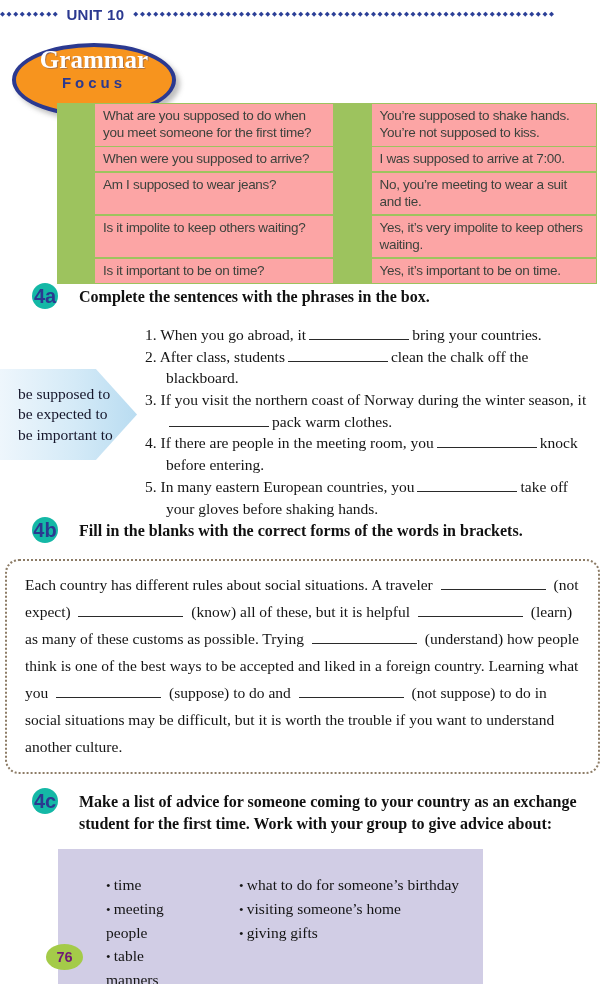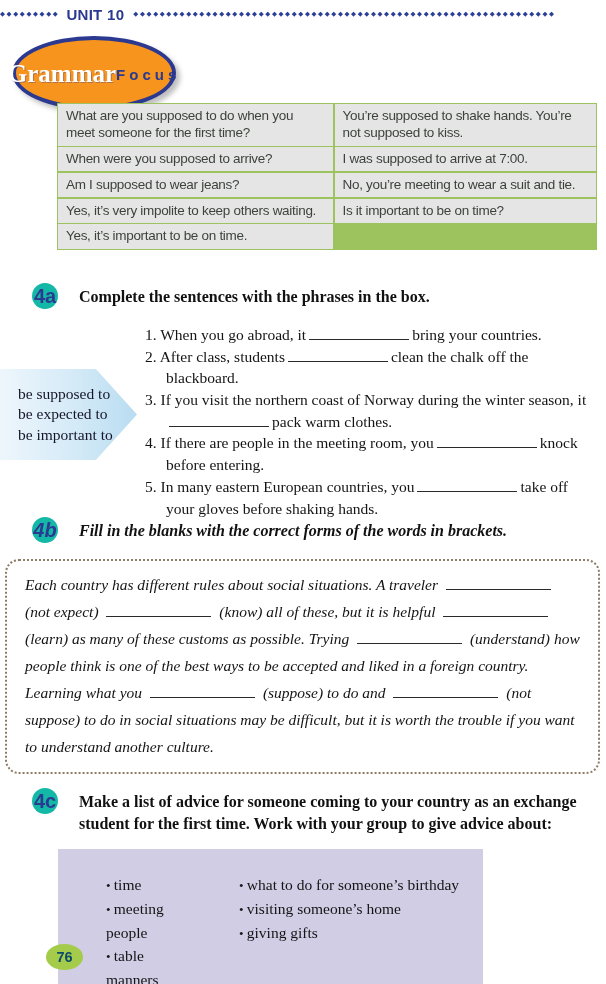--- a/index.html
+++ b/index.html
@@ -8,34 +8,34 @@
 
   
   .rule{position:absolute;top:4px;left:0;width:606px;height:20px;display:flex;align-items:center;
         white-space:nowrap;overflow:hidden;}
   .dots{font-family:"DejaVu Sans",sans-serif;font-size:6.5px;letter-spacing:1.6px;color:#2b3f97;line-height:1;}
   .dots-right{flex:1;overflow:hidden;}
   .unit-label{font-family:"Liberation Sans",sans-serif;font-weight:bold;font-size:15px;
               color:#2b3990;margin:0 9px 0 7px;letter-spacing:0.3px;}
 
   
-  .oval{position:absolute;top:36px;left:12px;width:156px;height:66px;background:#f7941e;
+  .oval{position:absolute;top:43px;left:12px;width:156px;height:66px;background:#f7941e;
         border:4px solid #2b3990;border-radius:50%;box-shadow:4px 4px 5px rgba(110,110,110,.45);
-        display:flex;align-items:center;justify-content:center;}
+        display:flex;flex-direction:column;align-items:center;}
   .oval-line1{font-family:"Liberation Serif",serif;font-weight:bold;font-size:25px;color:#ffffff;
               line-height:1;text-shadow:1px 1px 0 rgba(43,57,144,.35);}
   .oval-line2{font-family:"Liberation Sans",sans-serif;font-weight:bold;font-size:15px;color:#2b3990;
               letter-spacing:4px;line-height:1;margin-top:3px;}
 
   
   .gtable{position:absolute;top:103px;left:57px;width:538px;border:1.5px solid #9dc35e;
           background:#9dc35e;display:grid;grid-template-columns:275px 1fr;gap:1.5px;
           font-family:"Liberation Sans",sans-serif;font-size:13.5px;letter-spacing:-0.3px;
           color:#3c423c;line-height:1.28;}
-  .gcell{background:#e5e5e5;padding:3px 8px 4px 8px;}
+  .gcell{background:#fca5a5;padding:3px 8px 4px 8px;margin-left:37px;}
 
   
   .sec-head{display:flex;align-items:flex-start;padding-left:8px;}
   .badge{flex:0 0 auto;width:26px;height:26px;border-radius:50%;background:#14b8a6;
          display:flex;align-items:center;justify-content:center;
          font-family:"Liberation Sans",sans-serif;font-weight:bold;font-size:20px;color:#2b3990;margin-left:24px;}
   .sec-title{margin:3px 0 0 21px;font-weight:bold;font-size:16px;color:#111;line-height:1.38;}
 
   .blank{display:inline-block;border-bottom:1.2px solid #2a2a2a;height:12px;vertical-align:baseline;}
 
@@ -46,40 +46,40 @@
   .item .blank{width:100px;margin:0 3px;}
 
   .arrow-box{position:absolute;top:369px;left:0;width:137px;height:91px;
              background:linear-gradient(90deg,#eef6fc 0%,#d4eaf7 55%,#b9dcf1 100%);
              -webkit-clip-path:polygon(0 0,70% 0,100% 50%,70% 100%,0 100%);
              clip-path:polygon(0 0,70% 0,100% 50%,70% 100%,0 100%);
              display:flex;flex-direction:column;justify-content:center;padding-left:18px;box-sizing:border-box;}
   .arrow-box div{font-size:15.5px;line-height:1.3;color:#15152a;}
 
   
-  .s4b{position:absolute;top:517px;left:0;width:606px;font-style:italic;}
+  .s4b{position:absolute;top:517px;left:0;width:606px;}
   .dotted-box{margin:16px 6px 0 5px;border:2px dotted #8d7c66;border-radius:14px;
               padding:10px 18px 12px 18px;background:#fff;}
   .dotted-box p{margin:0;font-size:15.5px;line-height:27px;color:#141414;}
   .dotted-box .blank{width:105px;margin:0 4px;}
 
   
   .s4c{position:absolute;top:788px;left:0;width:606px;}
   .s4c .sec-title{width:545px;}
   .purple-box{margin:14px 0 0 58px;width:425px;box-sizing:border-box;background:#d1cde5;
               padding:12px 10px 15px 36px;display:flex;}
   .topics{list-style:none;margin:12px;padding:0;font-size:15.5px;line-height:23px;color:#141414;}
   .topics li::before{content:"• ";font-size:13px;}
   .topics-col1{width:90px;flex:0 0 auto;}
   .topics-col2{margin-left:31px;}
 
   
   .page-badge{position:absolute;top:944px;left:46px;width:37px;height:26px;border-radius:50%;
               background:#a4cb49;display:flex;align-items:center;justify-content:center;
-              font-family:"Liberation Sans",sans-serif;font-weight:bold;font-size:14.5px;color:#0c4a6e;}
+              font-family:"Liberation Sans",sans-serif;font-weight:bold;font-size:14.5px;color:#701a75;}
 </style>
 </head>
 <body>
 
 <div class="page">
 
   <div class="rule">
     <span class="dots">◆◆◆◆◆◆◆◆◆</span>
     <span class="unit-label">UNIT 10</span>
     <span class="dots dots-right">◆◆◆◆◆◆◆◆◆◆◆◆◆◆◆◆◆◆◆◆◆◆◆◆◆◆◆◆◆◆◆◆◆◆◆◆◆◆◆◆◆◆◆◆◆◆◆◆◆◆◆◆◆◆◆◆◆◆◆◆◆◆◆◆</span>
@@ -90,20 +90,21 @@
     <div class="oval-line2">Focus</div>
   </div>
 
   <div class="gtable">
     <div class="gcell">What are you supposed to do when you meet someone for the first time?</div>
     <div class="gcell">You’re supposed to shake hands. You’re not supposed to kiss.</div>
     <div class="gcell">When were you supposed to arrive?</div>
     <div class="gcell">I was supposed to arrive at 7:00.</div>
     <div class="gcell">Am I supposed to wear jeans?</div>
     <div class="gcell">No, you’re meeting to wear a suit and tie.</div>
+    <div class="gcell">Is it impolite to keep others waiting?</div>
     <div class="gcell">Yes, it’s very impolite to keep others waiting.</div>
     <div class="gcell">Is it important to be on time?</div>
     <div class="gcell">Yes, it’s important to be on time.</div>
   </div>
 
   <div class="s4a">
     <div class="sec-head">
       <div class="badge">4a</div>
       <div class="sec-title">Complete the sentences with the phrases in the box.</div>
     </div>

